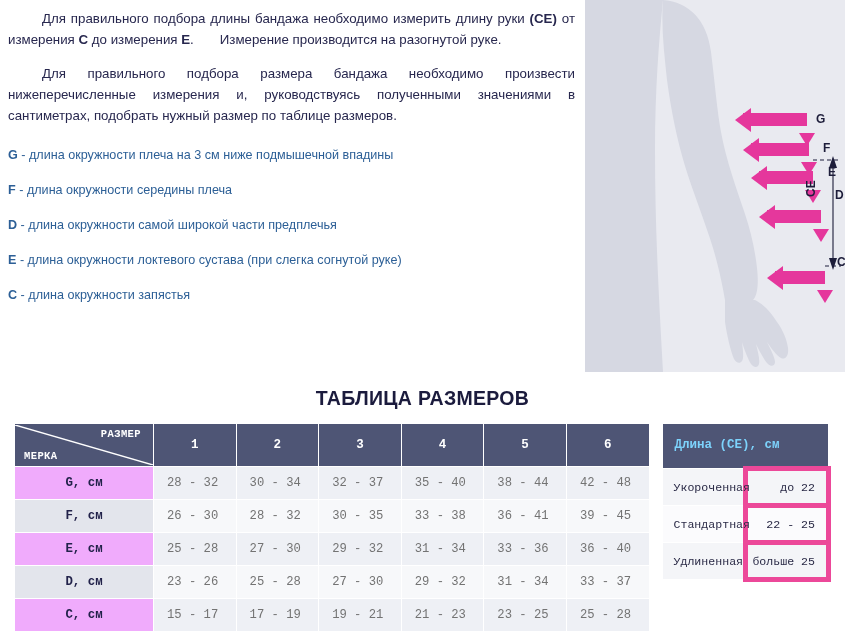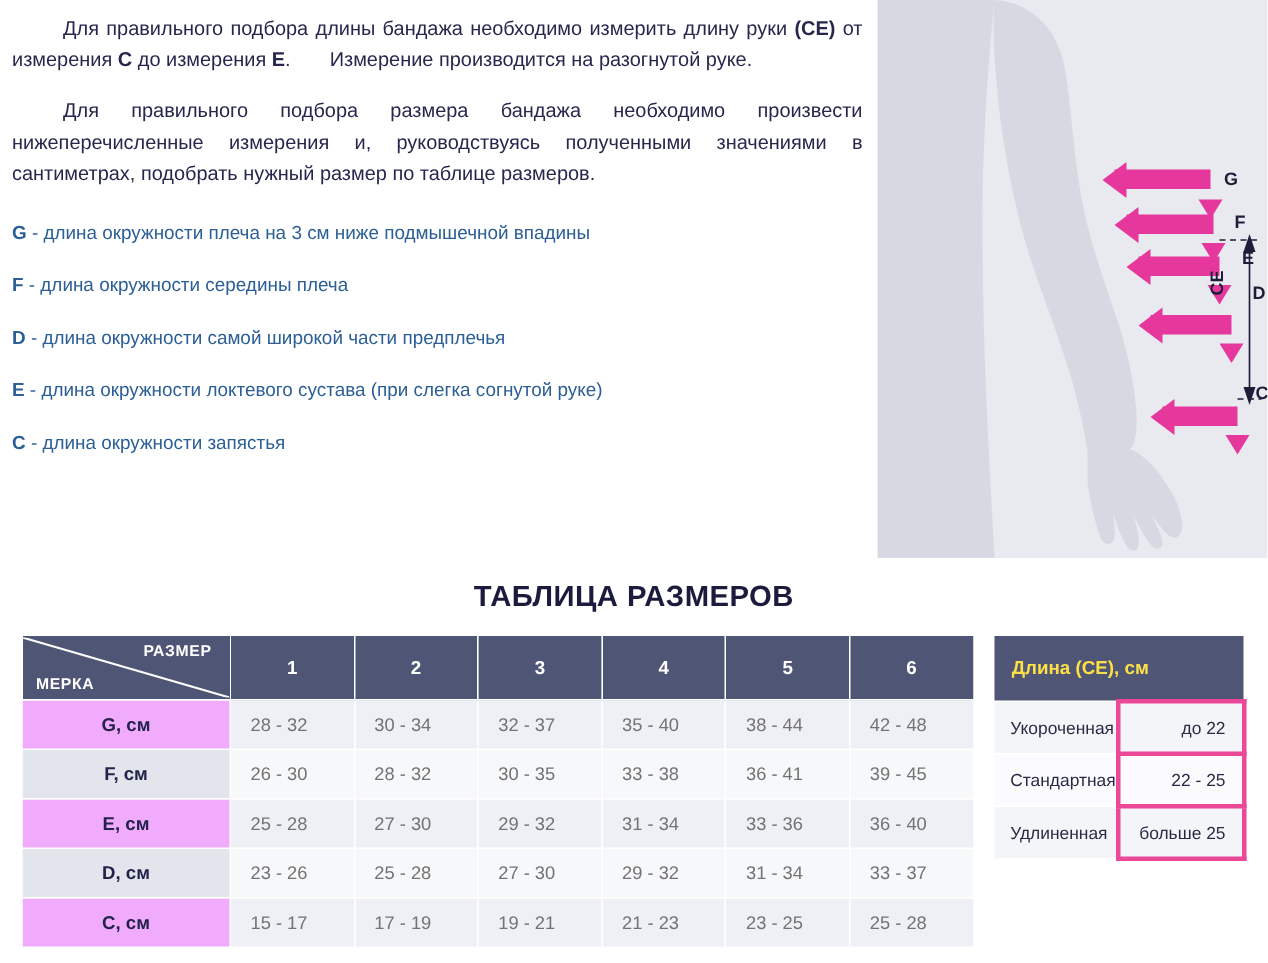--- a/index.html
+++ b/index.html
@@ -84,20 +84,21 @@
   }
 
   
   .tables {
     display: flex;
     flex-direction: row;
     align-items: flex-start;
     padding: 0 14px;
     box-sizing: border-box;
     gap: 12px;
+    font-family: Liberation Mono, monospace;
   }
   table {
     border-collapse: collapse;
     font-size: 12.2px;
   }
   
   .size-table { width: 645px; table-layout: fixed; }
   .size-table th.corner {
     width: 138px;
     background: #4e5575;
@@ -157,21 +158,21 @@
     border: 1px solid #ffffff;
     font-size: 12.2px;
   }
   .size-table tr.alt td.val { background: #f7f8fa; }
   .size-table tr.alt td.rowhead { background: #e3e5ec; }
 
   
   .len-table { width: 172px; table-layout: fixed; }
   .len-table th {
     background: #4e5575;
-    color: #fde047;
+    color: #7dd3fc;
     height: 40px;
     font-size: 12.5px;
     font-weight: bold;
     text-align: left;
     padding-left: 12px;
     border: 1px solid #ffffff;
   }
   .len-table td.name {
     background: #f4f5f8;
     color: #2a2a46;
@@ -180,21 +181,21 @@
     height: 30px;
     border: 1px solid #ffffff;
   }
   .len-table td.val {
     background: #f4f5f8;
     color: #2a2a46;
     font-size: 11.6px;
     text-align: right;
     padding-right: 11px;
     height: 30px;
-    border: 3px solid #ec4899;
+    border: 5px solid #ec4899;
   }
   .len-table tr.alt td { background: #fbfbfd; }
 </style>
 </head>
 <body>
 
 <div class="page">
 
   <div class="top">
 

